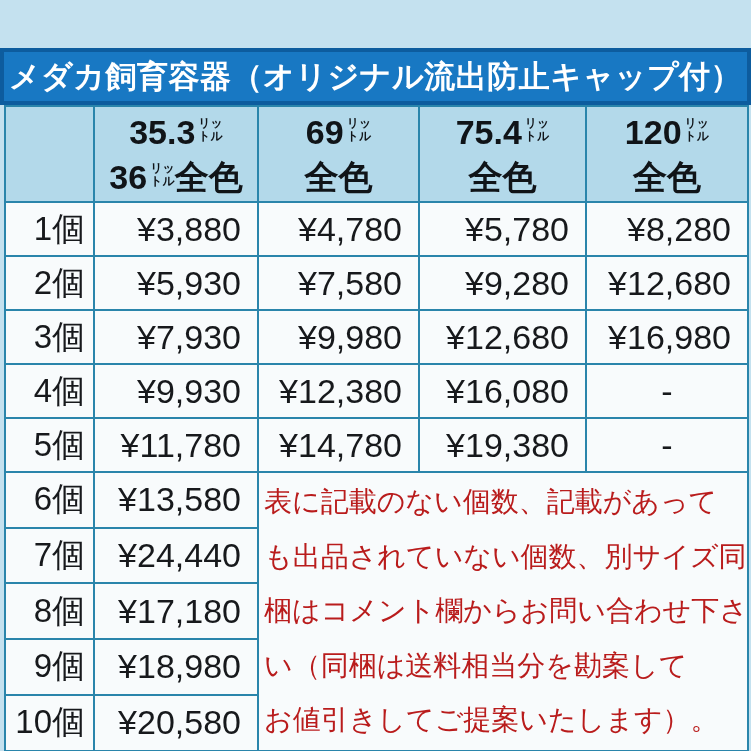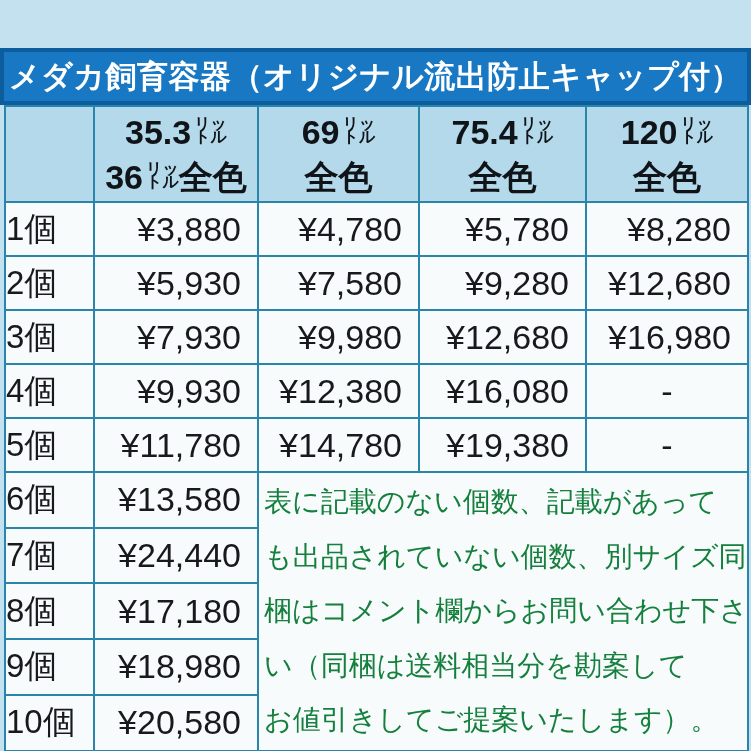--- a/index.html
+++ b/index.html
@@ -15,26 +15,26 @@
   table.price-table{
     margin:0 4px;width:743px;table-layout:fixed;border-collapse:collapse;
   }
   th,td{border:2px solid var(--grid,#2a85ab);padding:0;box-sizing:border-box;}
   th{background:var(--header_bg,#b3d9ea);font-weight:700;color:#101418;vertical-align:middle;}
   tr.header-row{height:96px;}
   tr.data-row-a{height:54px;}
   tr.data-row-b{height:55px;}
   .hline{display:flex;align-items:center;justify-content:center;height:45px;font-size:34px;line-height:1;}
   .hnum{font-weight:700;}
-  .unit{display:inline-block;margin-left:3px;font-size:16px;font-weight:700;text-align:center;position:relative;top:-2px;}
+  .unit{display:inline-block;margin-left:3px;font-size:12px;font-weight:700;text-align:center;position:relative;top:-2px;}
   .unit span{display:block;line-height:13px;}
-  td.qty{background:var(--cell_bg,#f8fbfc);padding-right:8px;font-size:33px;color:#17191c;}
+  td.qty{background:var(--cell_bg,#f8fbfc);text-align:right;padding-right:8px;font-size:33px;color:#17191c;}
   td.price{background:var(--cell_bg,#f8fbfc);text-align:right;padding-right:16px;font-size:34px;color:#17191c;}
   td.note-cell{background:var(--cell_bg,#f8fbfc);vertical-align:middle;padding:2px 2px 2px 5px;}
-  .note-line{font-size:28px;line-height:54.5px;color:#15803d;white-space:nowrap;}
+  .note-line{font-size:28px;line-height:54.5px;color:#b91c1c;white-space:nowrap;}
   .footer{height:49px;display:flex;align-items:center;padding-left:5px;font-size:30px;color:#101418;white-space:nowrap;}
 </style>
 </head>
 <body>
 
 <div class="page">
 
   <div class="title-bar">メダカ飼育容器（オリジナル流出防止キャップ付）</div>
 
   <table class="price-table">

